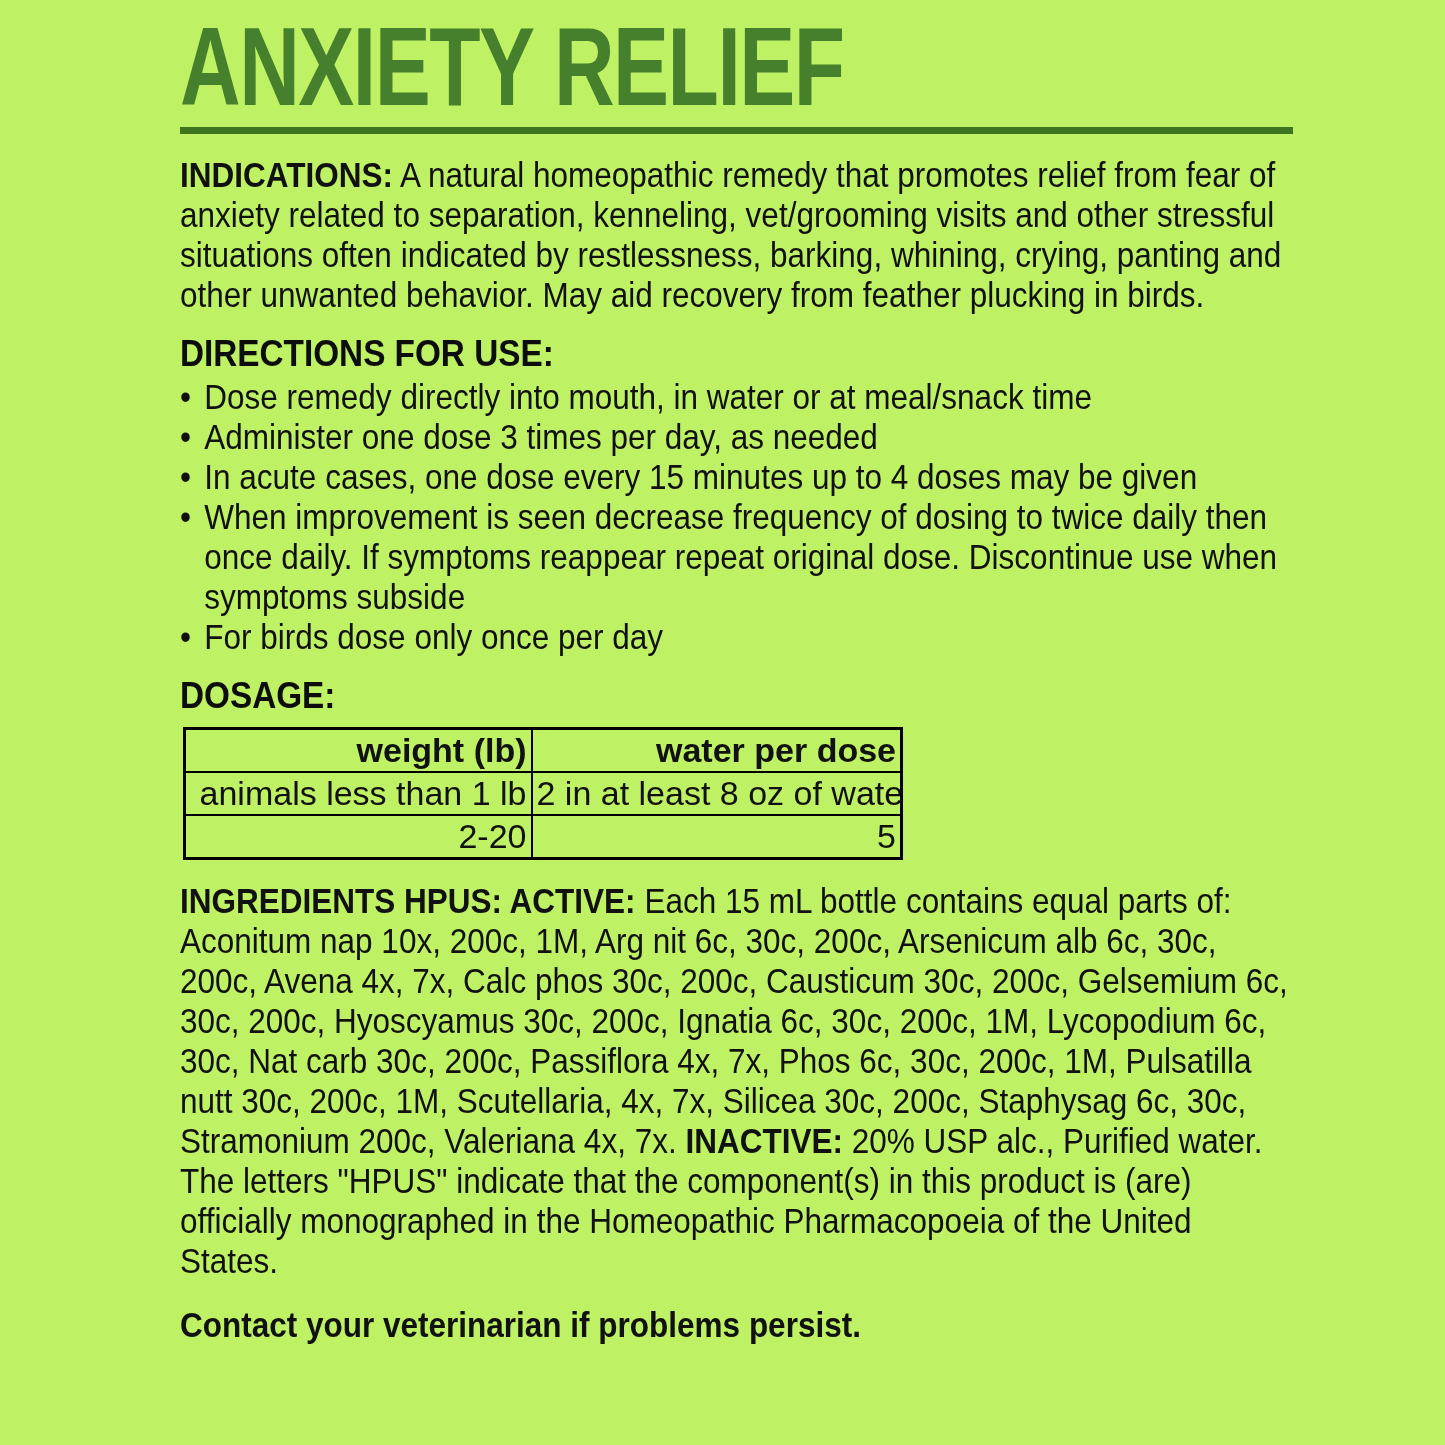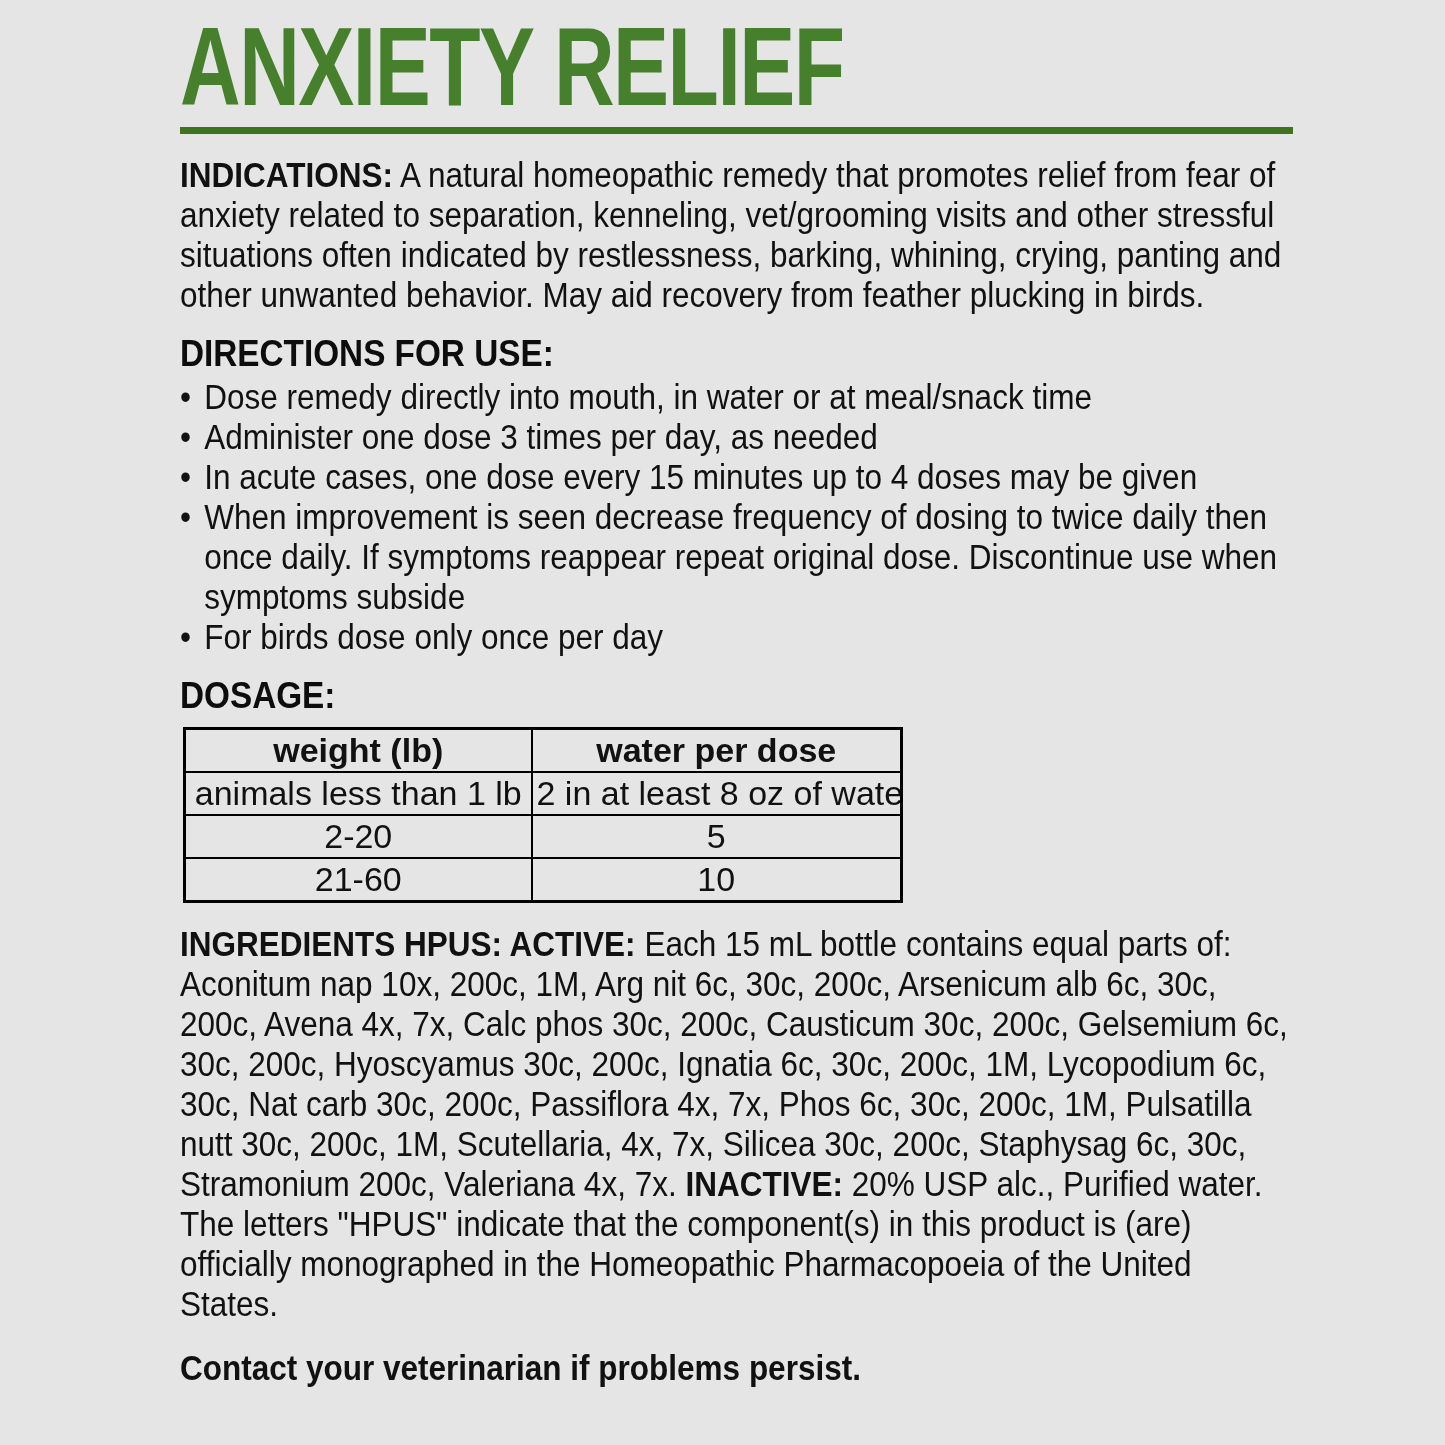--- a/index.html
+++ b/index.html
@@ -1,19 +1,19 @@
 <!DOCTYPE html>
 <html><head>
 <meta charset="utf-8">
 <style>
   html,body { margin:0; padding:0; background:#ffffff; }
   .page {
     position:relative;
     width:1445px; height:1445px;
-    background:#e5e5e5;
+    background:#bef264;
     overflow:hidden;
     font-family:"Liberation Sans", sans-serif;
     color:#111111;
   }
   .content { padding:18px 150px 0 180px; }
 
   
   h1.title {
     margin:0;
     font-size:112px;
@@ -64,21 +64,21 @@
   table.dosage {
     margin:10px 0 0 3px;
     border-collapse:collapse;
     border:3px solid #000;
     font-size:34px;
     table-layout:fixed;
     width:717px;
   }
   table.dosage th, table.dosage td {
     border:2px solid #000;
-    text-align:center;
+    text-align:right;
     height:41px;
     line-height:40px;
     padding:0 4px;
     white-space:nowrap;
     overflow:hidden;
   }
   table.dosage th { font-weight:bold; }
   col.c1 { width:347px; }
   col.c2 { width:370px; }
   p.contact { margin-top:24px; font-weight:bold; }
@@ -122,24 +122,20 @@
       </thead>
       <tbody>
         <tr>
           <td>animals less than 1 lb</td>
           <td>2 in at least 8 oz of water</td>
         </tr>
         <tr>
           <td>2-20</td>
           <td>5</td>
         </tr>
-        <tr>
-          <td>21-60</td>
-          <td>10</td>
-        </tr>
       </tbody>
     </table>
 
     <p class="para cond">
       <strong>INGREDIENTS HPUS: ACTIVE:</strong>
       <span>Each 15 mL bottle contains equal parts of: Aconitum nap 10x, 200c, 1M, Arg nit 6c, 30c, 200c, Arsenicum alb 6c, 30c, 200c, Avena 4x, 7x, Calc phos 30c, 200c, Causticum 30c, 200c, Gelsemium 6c, 30c, 200c, Hyoscyamus 30c, 200c, Ignatia 6c, 30c, 200c, 1M, Lycopodium 6c, 30c, Nat carb 30c, 200c, Passiflora 4x, 7x, Phos 6c, 30c, 200c, 1M, Pulsatilla nutt 30c, 200c, 1M, Scutellaria, 4x, 7x, Silicea 30c, 200c, Staphysag 6c, 30c, Stramonium 200c, Valeriana 4x, 7x.</span>
       <strong>INACTIVE:</strong>
       <span>20% USP alc., Purified water.</span>
       <span>The letters "HPUS" indicate that the component(s) in this product is (are) officially monographed in the Homeopathic Pharmacopoeia of the United States.</span>
     </p>

